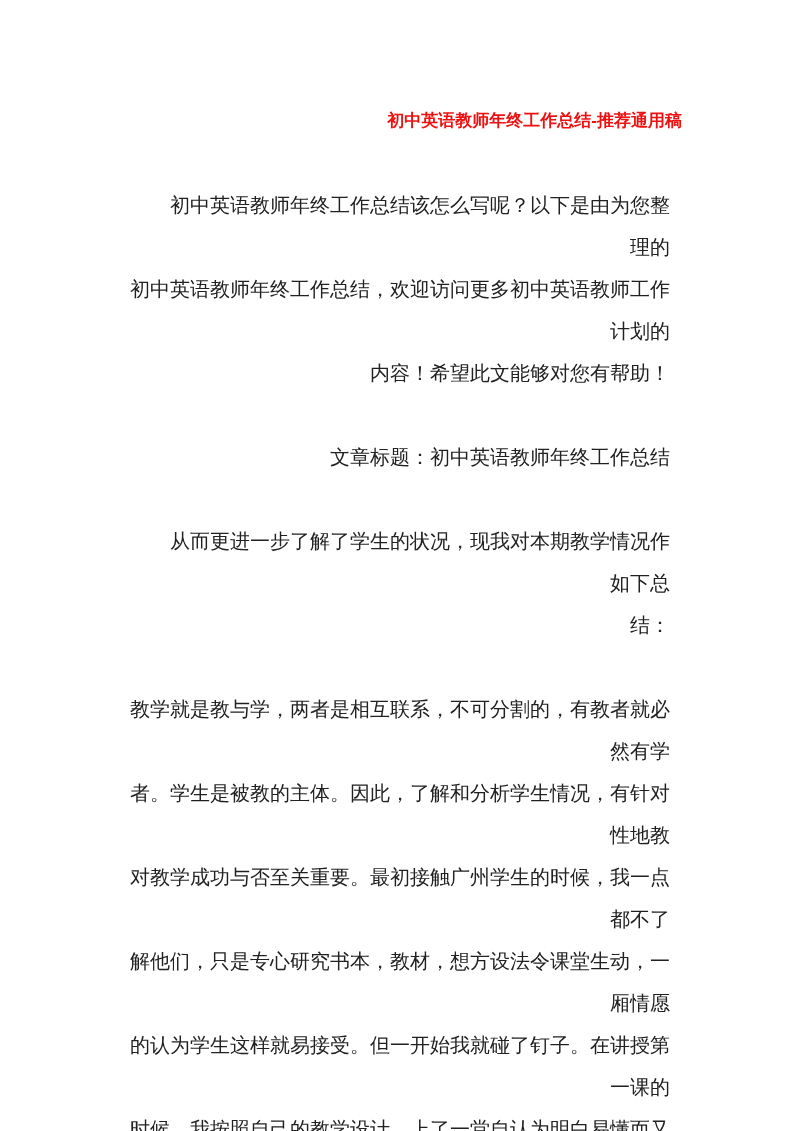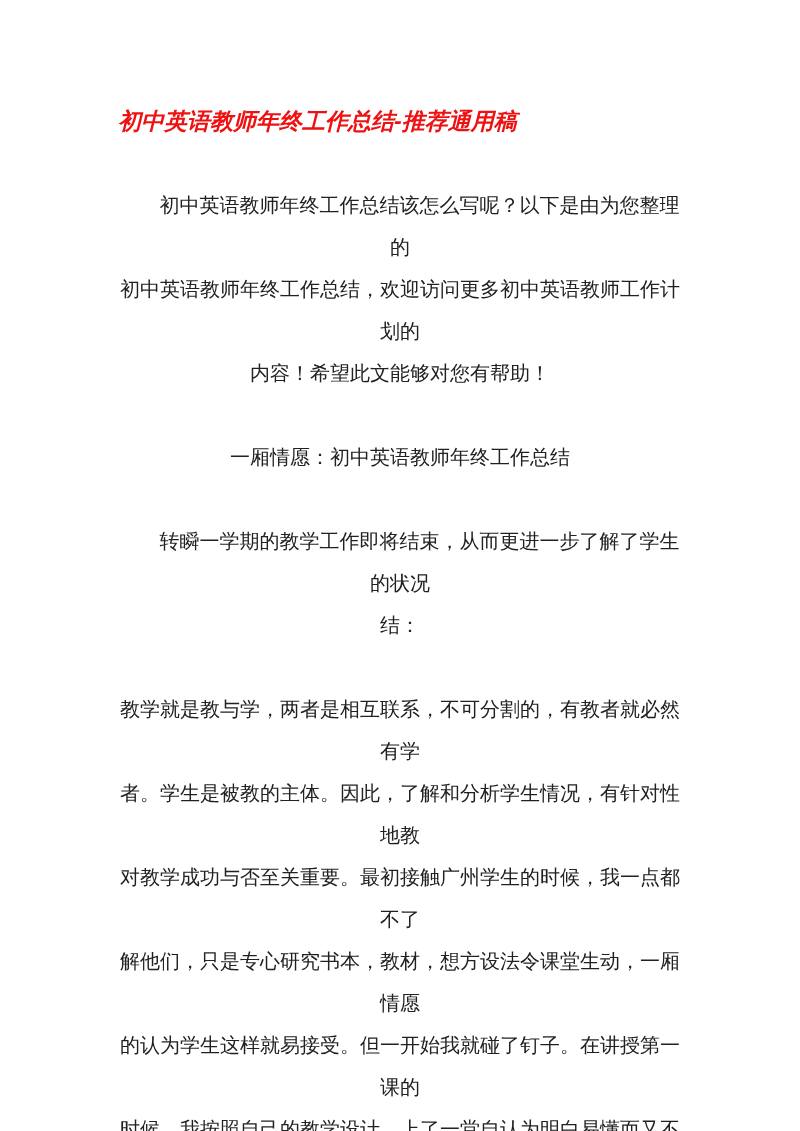--- a/index.html
+++ b/index.html
@@ -18,50 +18,49 @@
     box-sizing: border-box;
     width: 800px;
     padding: 100px 118px 0 118px;
     font-family: "Liberation Sans", "DejaVu Sans", sans-serif;
     font-size: 20px;
     line-height: 42px;
     color: #212121;
   }
   .doc-title {
     margin: 0 0 42px 0;
-    text-align: left;
-    font-size: 23px;
+    text-align: right;
+    font-size: 17px;
     font-weight: 700;
     line-height: 42px;
-    font-style: italic;
   }
   .para {
-    margin: 0;
+    margin: 12px;
     white-space: pre-line; 
-    text-align: center;
+    text-align: right;
   }
   .indent { text-indent: 39px; }   
   .mt { margin-top: 42px; }        
 </style>
 </head>
 <body>
 
 <div class="page">
   <div class="content" style="color: rgb(33, 33, 33);">
 
     <h1 class="doc-title" style="color: rgb(238, 17, 17);">初中英语教师年终工作总结-推荐通用稿</h1>
 
     <p class="para indent">初中英语教师年终工作总结该怎么写呢？以下是由为您整理的
 初中英语教师年终工作总结，欢迎访问更多初中英语教师工作计划的
 内容！希望此文能够对您有帮助！</p>
 
 
-    <p class="para mt">一厢情愿：初中英语教师年终工作总结</p>
+    <p class="para mt">文章标题：初中英语教师年终工作总结</p>
 
-    <p class="para indent mt">转瞬一学期的教学工作即将结束，从而更进一步了解了学生的状况
+    <p class="para indent mt">从而更进一步了解了学生的状况，现我对本期教学情况作如下总
 结：</p>
 
     <p class="para mt">教学就是教与学，两者是相互联系，不可分割的，有教者就必然有学
 者。学生是被教的主体。因此，了解和分析学生情况，有针对性地教
 对教学成功与否至关重要。最初接触广州学生的时候，我一点都不了
 解他们，只是专心研究书本，教材，想方设法令课堂生动，一厢情愿
 的认为学生这样就易接受。但一开始我就碰了钉子。在讲授第一课的
 时候，我按照自己的教学设计，上了一堂自认为明白易懂而又不死板
 的课，认为教学效果如期理想，结果后来下课一调查，一听同学们反
 应，才知道我讲的口语大部分同学反应跟不上，而教学的部分内容同

